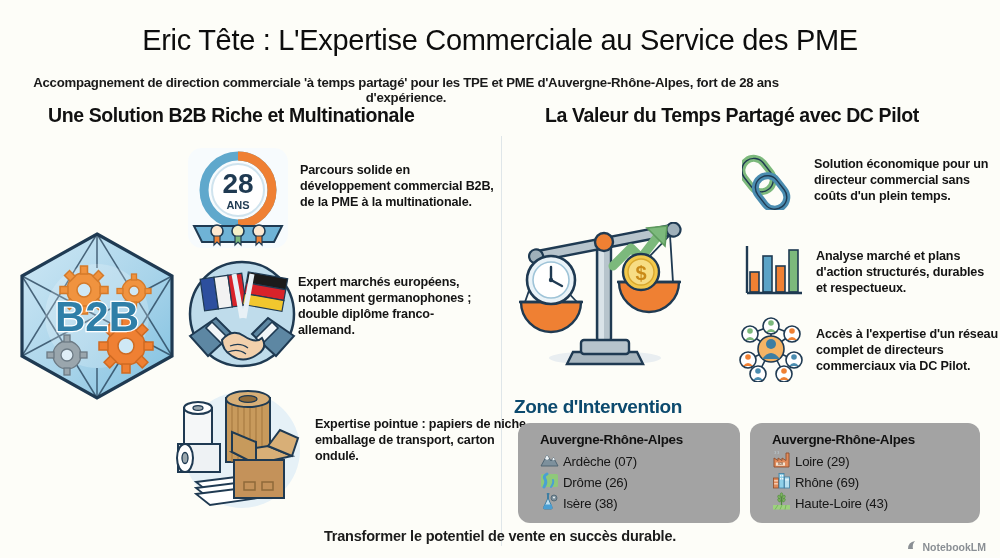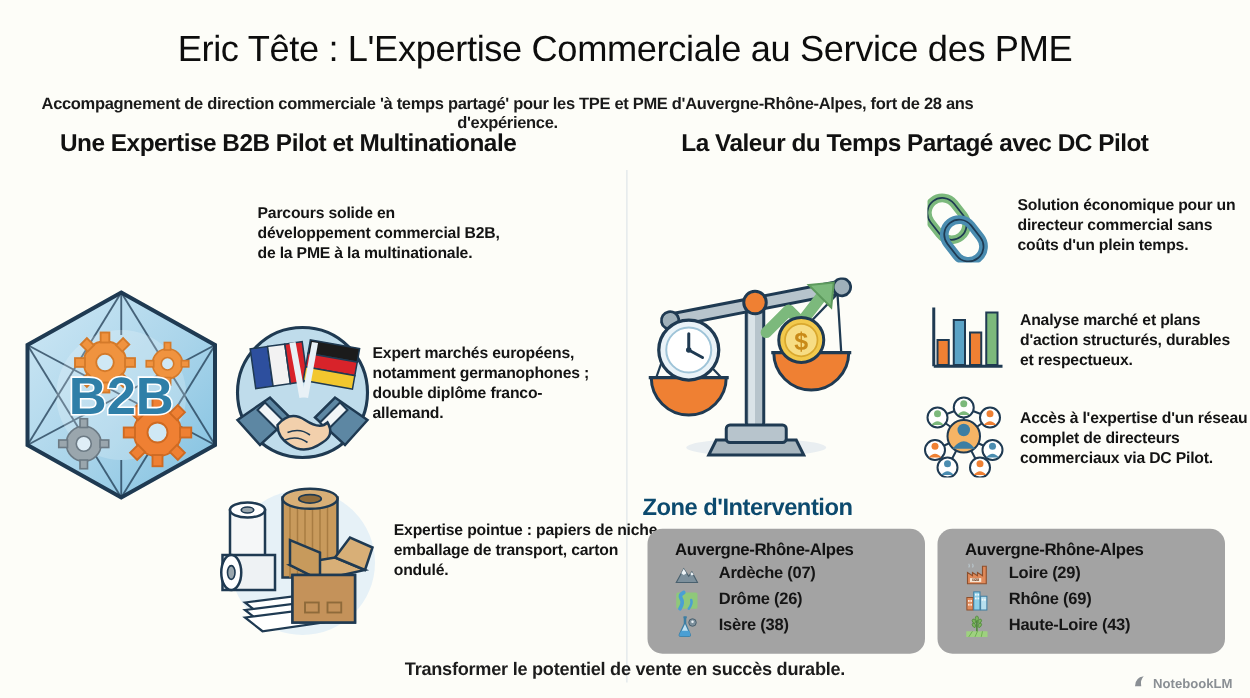--- a/index.html
+++ b/index.html
@@ -46,21 +46,21 @@
   .row{position:absolute;display:flex;align-items:flex-start;}
   .icon{flex:0 0 auto;position:relative;}
   .txt{
     font-size:12.6px;line-height:1.28;font-weight:600;color:#141414;
     letter-spacing:-0.15px;
   }
 
   
   #row-b2b{left:12px;top:228px;}
   #row-28ans{left:186px;top:146px;}
-  #row-28ans .txt{margin-left:20px;padding-top:16px;width:200px;}
+  #row-28ans .txt{margin-left:10px;padding-top:16px;width:200px;}
   #row-flags{left:186px;top:258px;}
   #row-flags .txt{padding-top:16px;width:180px;}
   #row-paper{left:172px;top:386px;}
   #row-paper .txt{margin-left:8px;padding-top:30px;width:215px;}
 
   
   #row-link{left:742px;top:144px;}
   #row-link .txt{margin-left:10px;padding-top:12px;width:180px;}
   #row-chart{left:742px;top:238px;}
   #row-chart .txt{margin-left:12px;padding-top:10px;width:175px;}
@@ -79,22 +79,22 @@
     padding:9px 14px 10px 22px;
     box-sizing:border-box;
   }
   #zone-box-1{left:518px;width:222px;}
   #zone-box-2{left:750px;width:230px;}
   .zone-region{
     font-size:13.4px;font-weight:bold;color:#111;margin-bottom:3px;
     letter-spacing:-0.3px;
   }
   .zone-item{
-    display:flex;align-items:flex-start;gap:16px;
-    font-size:13.2px;font-weight:700;color:#151515;
+    display:flex;align-items:flex-end;gap:4px;
+    font-size:13.2px;font-weight:400;color:#151515;
     margin:2px 0;letter-spacing:-0.2px;
   }
   .zone-item .emo{width:19px;height:19px;display:block;}
 
   
   .footer{
     position:absolute;left:0;top:528px;width:1000px;text-align:center;
     font-size:14.5px;font-weight:600;color:#1c1c1c;letter-spacing:-0.2px;
   }
   .watermark{
@@ -113,21 +113,21 @@
   .scalewrap{width:180px;height:175px;}
 </style>
 </head>
 <body>
 
 <div class="page">
 
   <div class="title">Eric Tête : L'Expertise Commerciale au Service des PME</div>
   <div class="subtitle">Accompagnement de direction commerciale 'à temps partagé' pour les TPE et PME d'Auvergne-Rhône-Alpes, fort de 28 ans d'expérience.</div>
 
-  <div class="col-head left">Une Expertise B2B Pilot et Multinationale</div>
+  <div class="col-head left">Une Solution B2B Riche et Multinationale</div>
   <div class="col-head right">La Valeur du Temps Partagé avec DC Pilot</div>
 
   <div class="divider"></div>
 
   <div class="row" id="row-b2b">
     <span class="icon">
       <svg class="hex" viewBox="0 0 170 175">
         <defs>
           <linearGradient id="hexg" x1="0" y1="0" x2="1" y2="1">
             <stop offset="0%" stop-color="#cfe8f5"></stop>
@@ -191,20 +191,39 @@
           <rect x="-20" y="-3" width="7" height="6"></rect>
           <rect x="13" y="-3" width="7" height="6"></rect>
           <circle cx="0" cy="0" r="6" fill="#dfeef7"></circle>
         </g>
         <text x="85" y="103" text-anchor="middle" font-family="Liberation Sans, sans-serif" font-size="42" font-weight="bold" fill="#2f7fa8" stroke="#ffffff" stroke-width="2.5" paint-order="stroke">B2B</text>
       </svg>
     </span>
   </div>
 
   <div class="row" id="row-28ans">
+    <span class="icon">
+      <svg class="badge-wrap" viewBox="0 0 104 104">
+        <rect x="2" y="2" width="100" height="100" rx="14" fill="#f7fbfd"></rect>
+        <circle cx="52" cy="44" r="34" fill="none" stroke="#5fa8cc" stroke-width="9"></circle>
+        <path d="M52 10 a34 34 0 0 1 0 68" fill="none" stroke="#ef8033" stroke-width="9"></path>
+        <circle cx="52" cy="44" r="26" fill="#ffffff" stroke="#cfe3ee" stroke-width="2"></circle>
+        <text x="52" y="47" text-anchor="middle" font-family="Liberation Sans, sans-serif" font-size="28" font-weight="bold" fill="#1f3a52">28</text>
+        <text x="52" y="63" text-anchor="middle" font-family="Liberation Sans, sans-serif" font-size="11" font-weight="bold" fill="#1f3a52">ANS</text>
+        <path d="M8 80 L96 80 L88 96 L16 96 Z" fill="#6fb3d6" stroke="#1f3a52" stroke-width="2"></path>
+        <g>
+          <circle cx="31" cy="85" r="6" fill="#fde9d2" stroke="#1f3a52" stroke-width="1.6"></circle>
+          <path d="M28 90 l0 9 l3 -3 l3 3 l0 -9 z" fill="#ef8033" stroke="#1f3a52" stroke-width="1.2"></path>
+          <circle cx="52" cy="85" r="6" fill="#f5f0c8" stroke="#1f3a52" stroke-width="1.6"></circle>
+          <path d="M49 90 l0 9 l3 -3 l3 3 l0 -9 z" fill="#7cb97c" stroke="#1f3a52" stroke-width="1.2"></path>
+          <circle cx="73" cy="85" r="6" fill="#fde9d2" stroke="#1f3a52" stroke-width="1.6"></circle>
+          <path d="M70 90 l0 9 l3 -3 l3 3 l0 -9 z" fill="#ef8033" stroke="#1f3a52" stroke-width="1.2"></path>
+        </g>
+      </svg>
+    </span>
     <span class="txt">Parcours solide en développement commercial B2B, de la PME à la multinationale.</span>
   </div>
 
   <div class="row" id="row-flags">
     <span class="icon">
       <svg class="flagwrap" viewBox="0 0 112 112">
         <circle cx="56" cy="56" r="52" fill="#bfdceb" stroke="#1f3a52" stroke-width="2.5"></circle>
 
         <g transform="rotate(-8 38 40)">
           <rect x="17" y="18" width="14" height="32" fill="#2d4f9e" stroke="#1f3a52" stroke-width="1.2"></rect>

